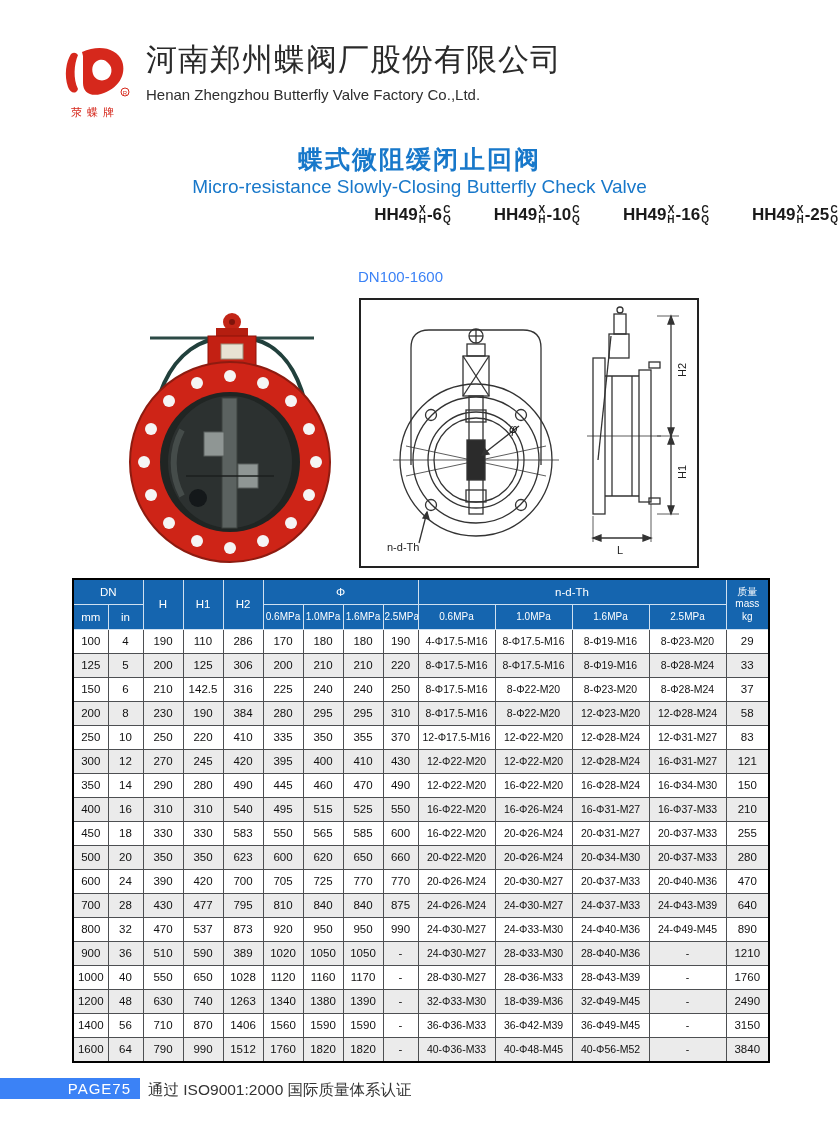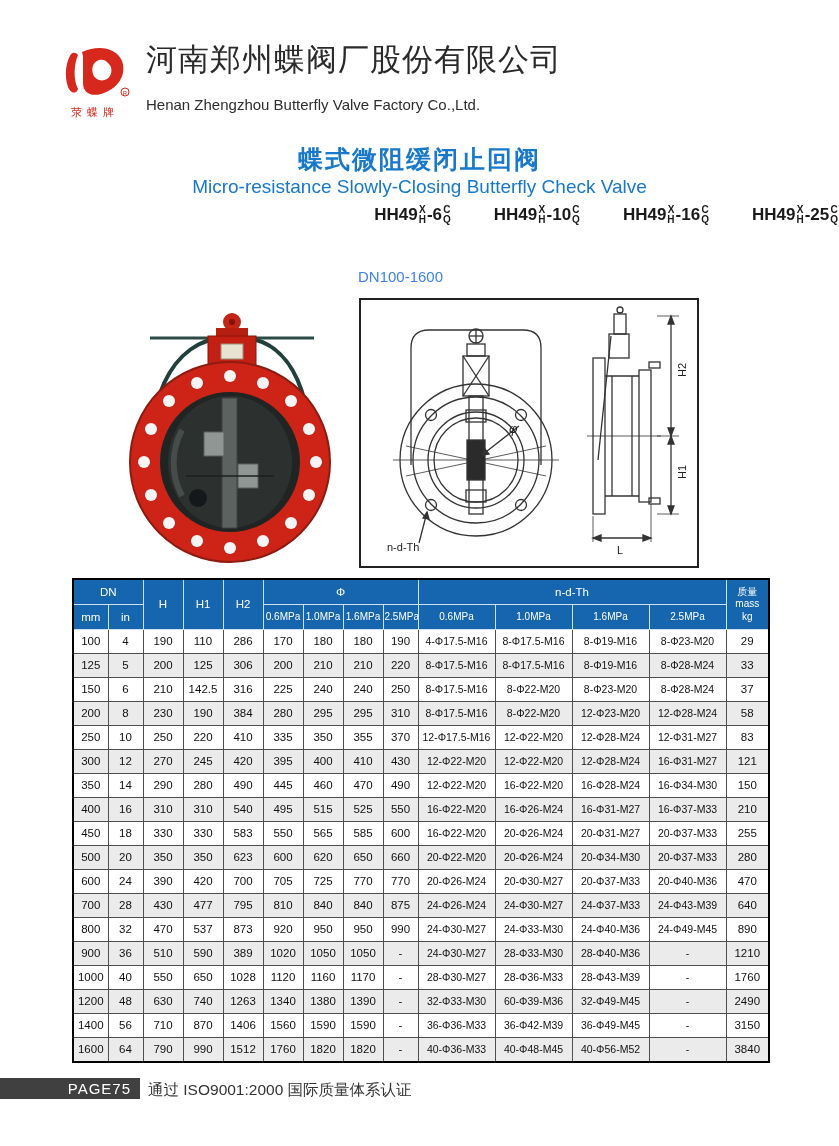--- a/index.html
+++ b/index.html
@@ -7,21 +7,21 @@
     width:839px;height:1146px;position:relative;background:#ffffff;
     font-family:"Liberation Sans","DejaVu Sans",sans-serif;color:#222;
     overflow:hidden;
   }
   
   .header{position:absolute;top:42px;left:56px;display:flex;align-items:flex-start;}
   .logo-box{width:78px;text-align:center;}
   .logo-brand{color:#d6281c;font-size:11px;letter-spacing:5px;margin-top:1px;white-space:nowrap;}
   .company{margin-left:12px;}
   .company-cn{font-size:31px;letter-spacing:1px;color:#2a2a2a;font-weight:500;line-height:1.15;}
-  .company-en{font-size:15px;color:#2e2e2e;margin-top:18px;}
+  .company-en{font-size:15px;color:#2e2e2e;margin-top:8px;}
   
   .title-cn{position:absolute;top:143px;left:0;width:100%;text-align:center;
     font-size:25px;font-weight:bold;color:#1878ca;letter-spacing:2px;}
   .title-en{position:absolute;top:176px;left:0;width:100%;text-align:center;
     font-size:19px;color:#1878ca;}
   
   .models{position:absolute;top:205px;left:0;width:100%;display:flex;justify-content:flex-end;gap:42px;}
   .model{display:inline-flex;align-items:center;font-size:17px;font-weight:600;color:#1a1a1a;}
   .stack{display:inline-flex;flex-direction:column;align-items:center;line-height:1;margin:0 1px;}
   .stack i{font-style:normal;font-size:10px;font-weight:600;}
@@ -35,21 +35,21 @@
   .spec-table td{border:1px solid #4d4f52;text-align:center;vertical-align:middle;
     font-size:11.5px;color:#111;height:23px;padding:0 1px;overflow:hidden;white-space:nowrap;}
   .spec-table thead td{background:#1565af;color:#fff;border:1px solid #cfe0f0;font-size:11.5px;}
   .spec-table thead tr{height:25px;}
   .spec-table thead .press{font-size:10px;}
   .spec-table thead .mass div{font-size:10px;line-height:1.25;}
   .spec-table tbody tr.stripe td{background:#ebebeb;}
   .spec-table tbody td.ndth{font-size:10.5px;}
   
   .footer{position:absolute;top:1078px;left:0;width:100%;height:22px;}
-  .pagebar{position:absolute;left:0;top:0;width:140px;height:21px;background:#404040;
+  .pagebar{position:absolute;left:0;top:0;width:140px;height:21px;background:#3b82f6;
     color:#fff;font-size:15px;letter-spacing:1px;text-align:right;line-height:21px;padding-right:9px;box-sizing:border-box;}
   .cert{position:absolute;left:148px;top:1px;font-size:15.5px;color:#333;line-height:21px;}
   svg text{font-family:"Liberation Sans","DejaVu Sans",sans-serif;}
 </style>
 </head>
 <body>
 
 <div class="header">
   <div class="logo-box">
     <svg width="72" height="58" viewBox="0 0 72 58">
@@ -526,21 +526,21 @@
         <td>1200</td>
         <td>48</td>
         <td>630</td>
         <td>740</td>
         <td>1263</td>
         <td>1340</td>
         <td>1380</td>
         <td>1390</td>
         <td>-</td>
         <td class="ndth">32-Φ33-M30</td>
-        <td class="ndth">60-Φ39-M36</td>
+        <td class="ndth">18-Φ39-M36</td>
         <td class="ndth">32-Φ49-M45</td>
         <td class="ndth">-</td>
         <td>2490</td>
       </tr>
       <tr>
         <td>1400</td>
         <td>56</td>
         <td>710</td>
         <td>870</td>
         <td>1406</td>

